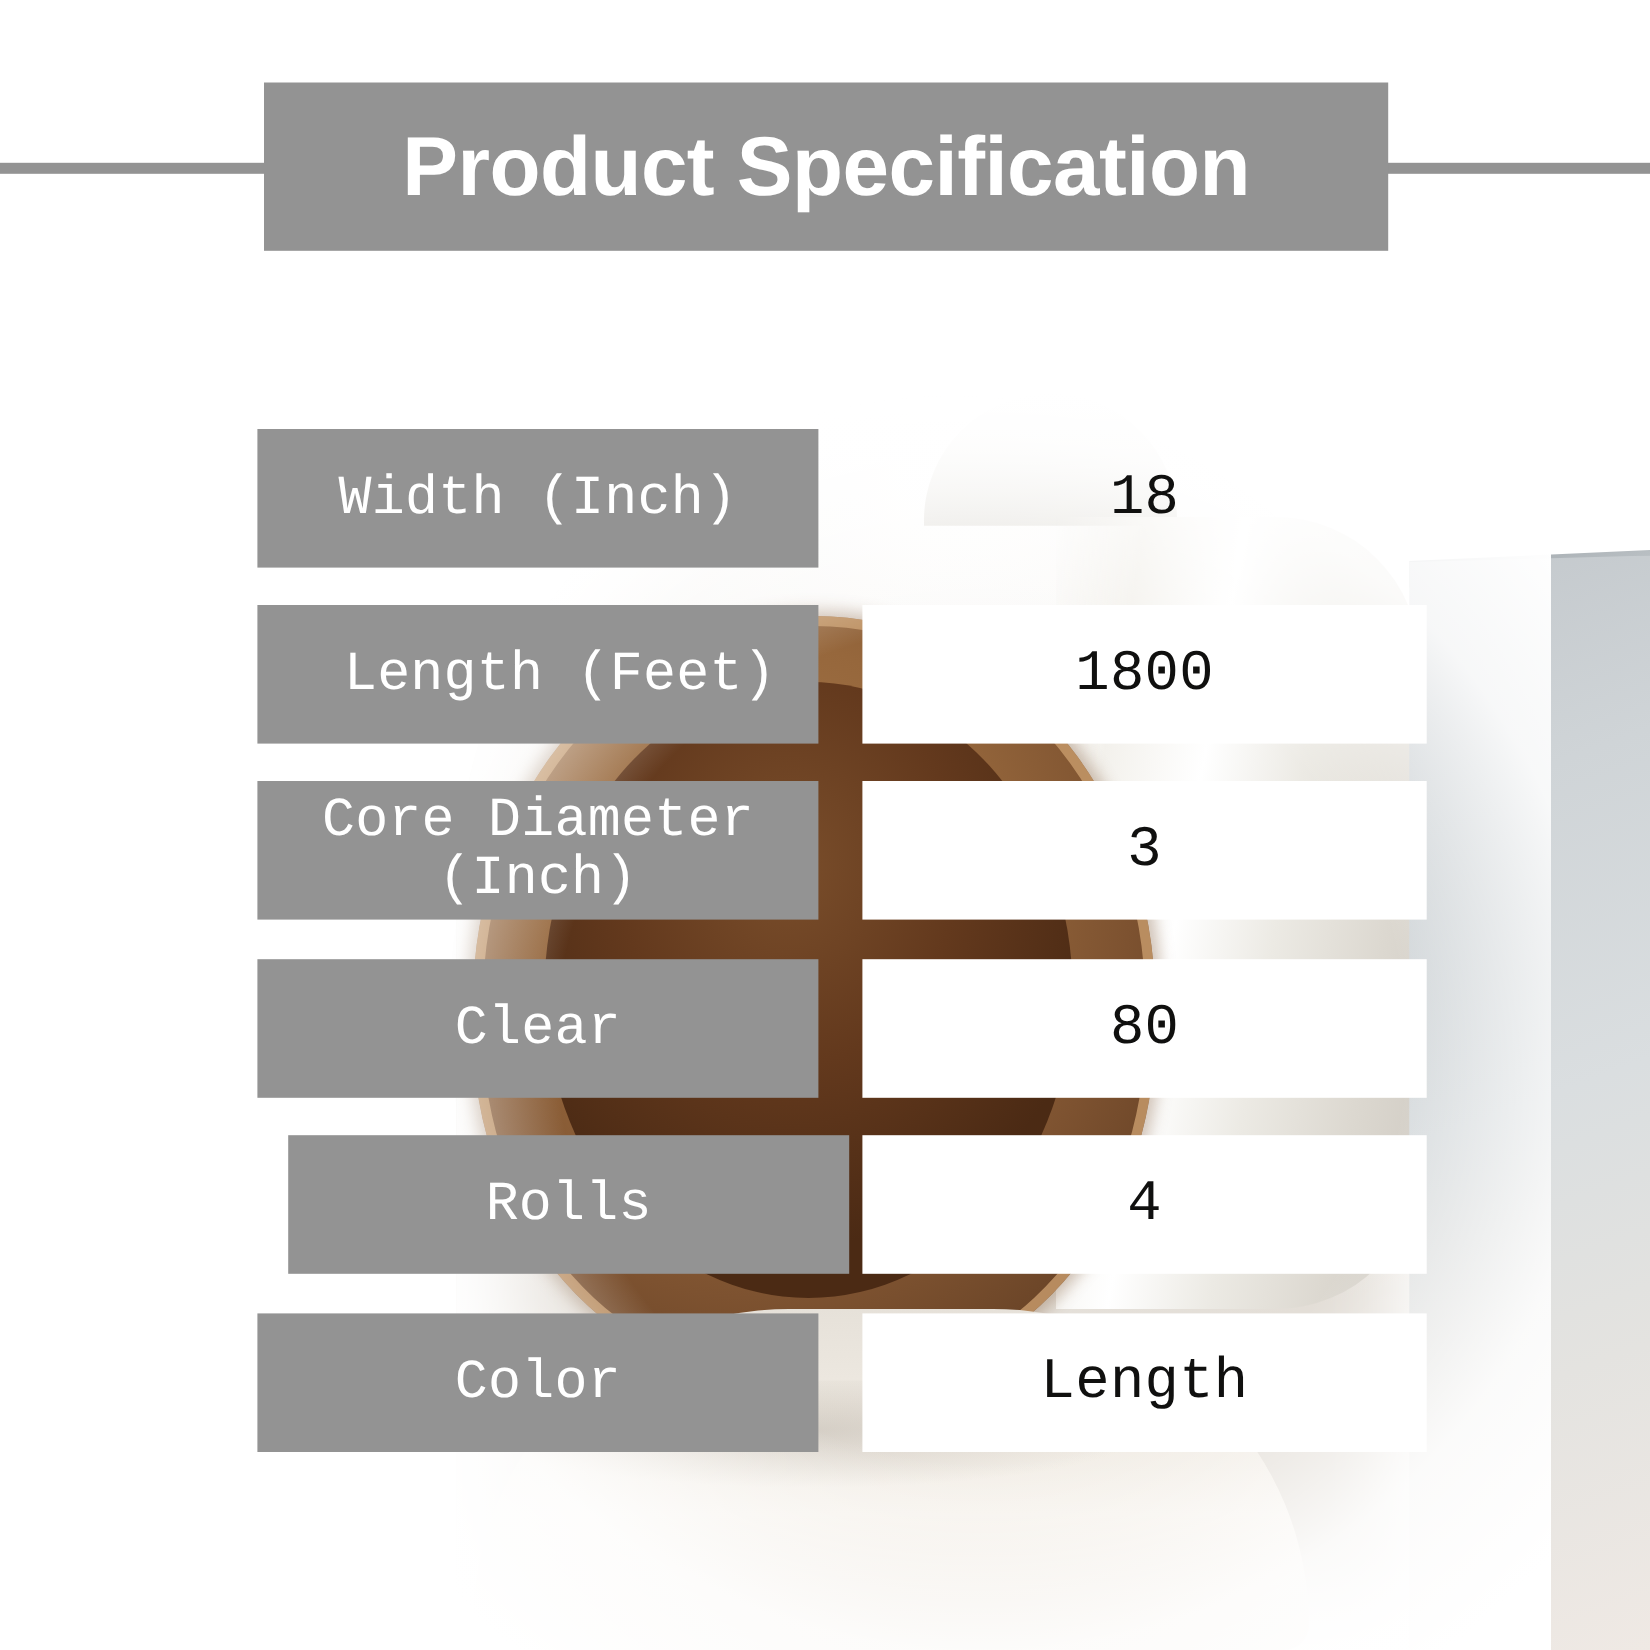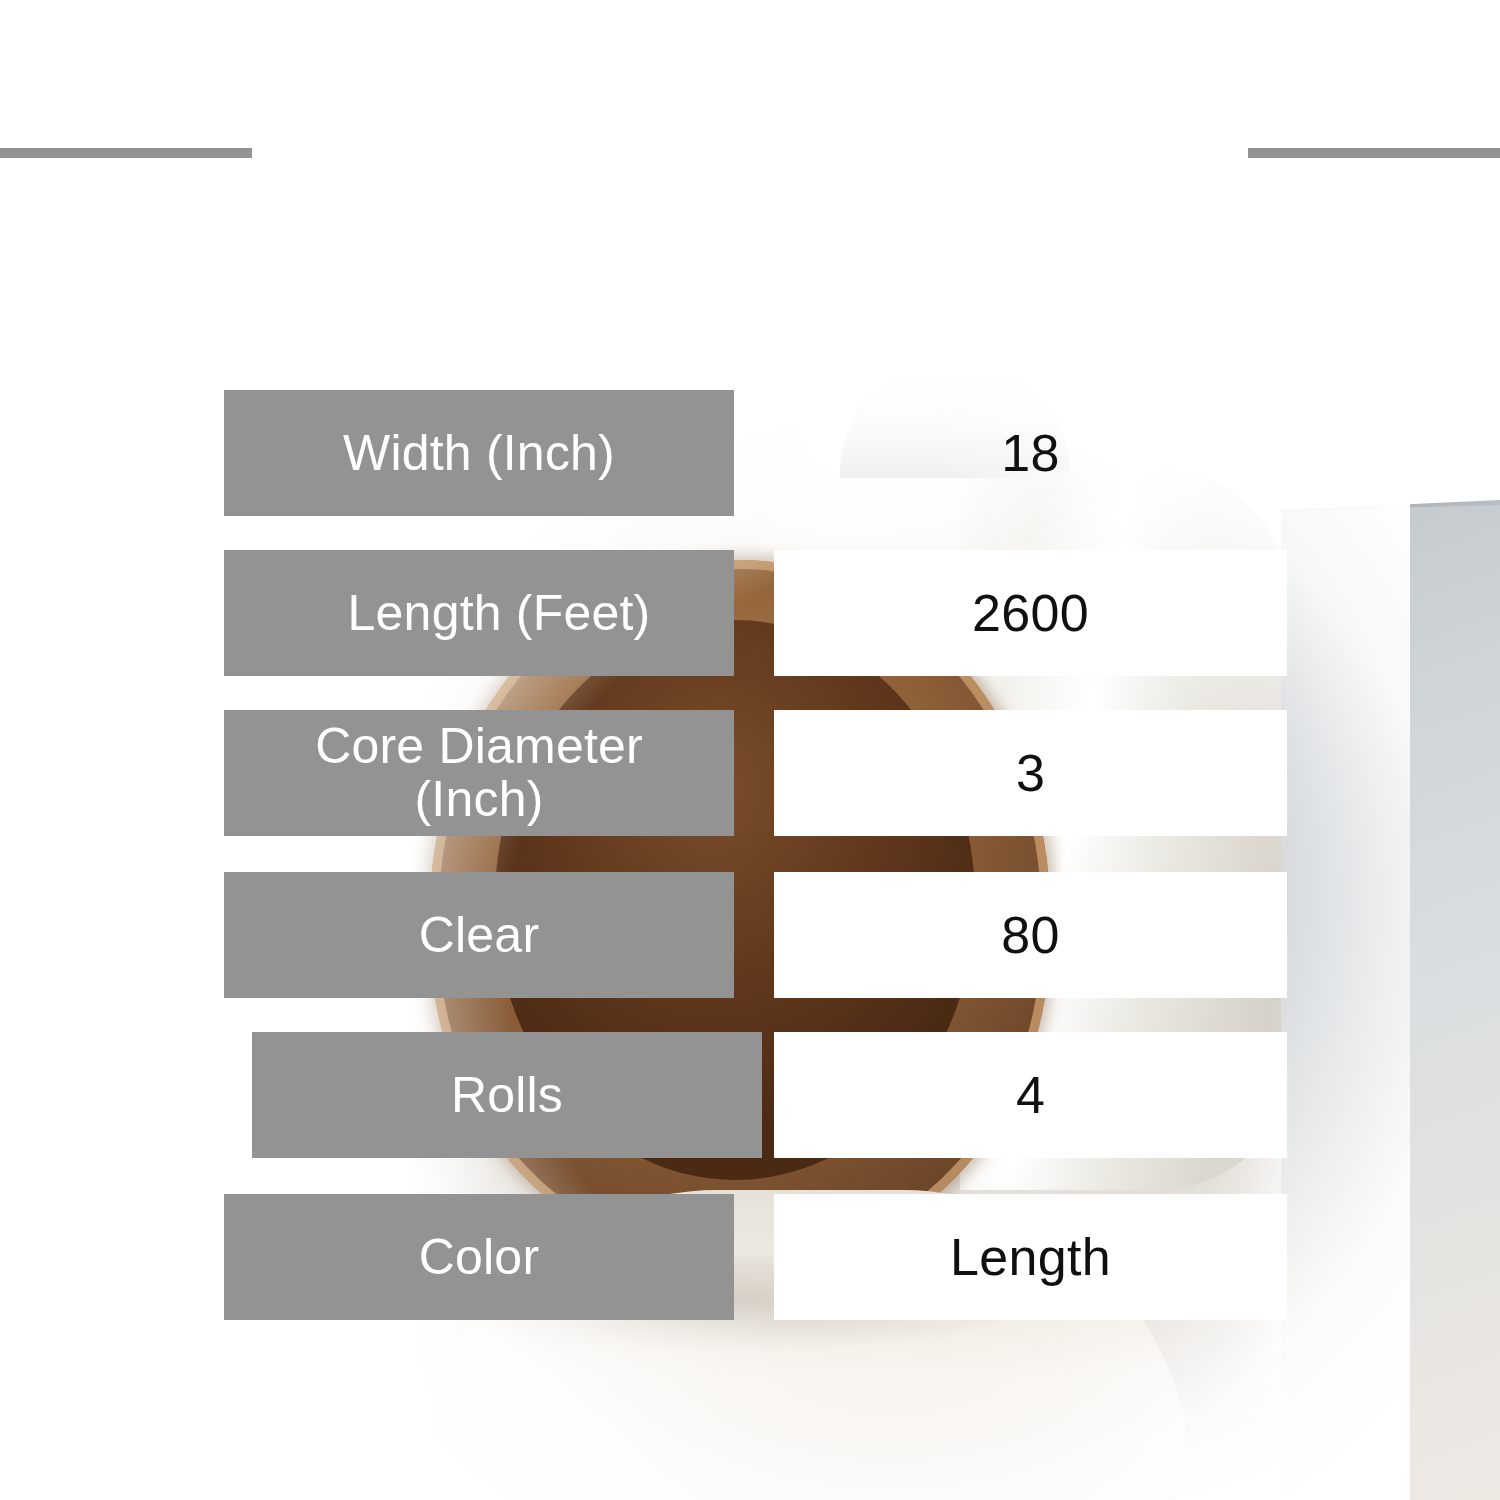--- a/index.html
+++ b/index.html
@@ -140,21 +140,21 @@
   .title-text {
     color:#ffffff;
     font-size:76px;
     font-weight:bold;
     letter-spacing:-0.5px;
     line-height:1;
     white-space:nowrap;
   }
 
   
-  #spec-table { position:absolute; left:4px; top:0; width:1285px; height:1500px; }
+  #spec-table { position:absolute; left:14px; top:0; width:1285px; height:1500px;font-family:Liberation Mono, monospace; }
 
   .spec-row { position:absolute; left:0; width:1500px; }
 
   .label-cell {
     position:absolute;
     left:220px;
     width:510px;
     background:#939393;
     display:flex; align-items:center; justify-content:center;
     text-align:center;
@@ -199,38 +199,41 @@
     <div class="roll-lip"></div>
     <div class="roll-lip-shadow"></div>
     <div class="panel-right-edge"></div>
     <div class="panel-right"></div>
     <div class="roll-fade"></div>
   </div>
 
   <div class="rule rule-left"></div>
   <div class="rule rule-right"></div>
 
+  <div class="title-banner">
+    <span class="title-text">Product Specification</span>
+  </div>
 
   <div id="spec-table">
 
     <div class="spec-row">
       <div class="label-cell" style="top:390px;height:126px;">
         <span class="label-text">Width (Inch)</span>
       </div>
       <div class="value-cell transparent" style="top:390px;height:126px;">
         <span class="value-text">18</span>
       </div>
     </div>
 
     <div class="spec-row">
       <div class="label-cell" style="top:550px;height:126px;padding-left:40px;">
         <span class="label-text">Length (Feet)</span>
       </div>
       <div class="value-cell" style="top:550px;height:126px;">
-        <span class="value-text">2600</span>
+        <span class="value-text">1800</span>
       </div>
     </div>
 
     <div class="spec-row">
       <div class="label-cell" style="top:710px;height:126px;text-align:center;">
         <span class="label-text">Core Diameter<br>(Inch)</span>
       </div>
       <div class="value-cell" style="top:710px;height:126px;">
         <span class="value-text">3</span>
       </div>

